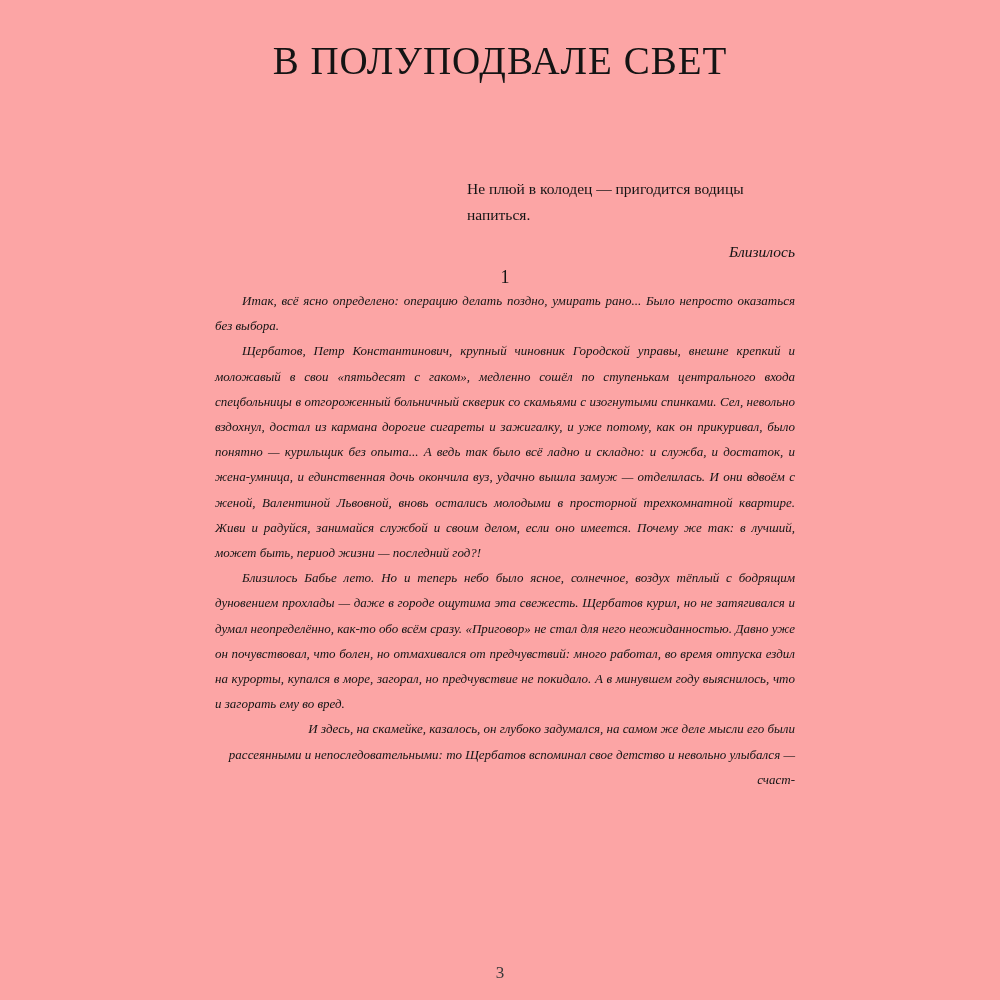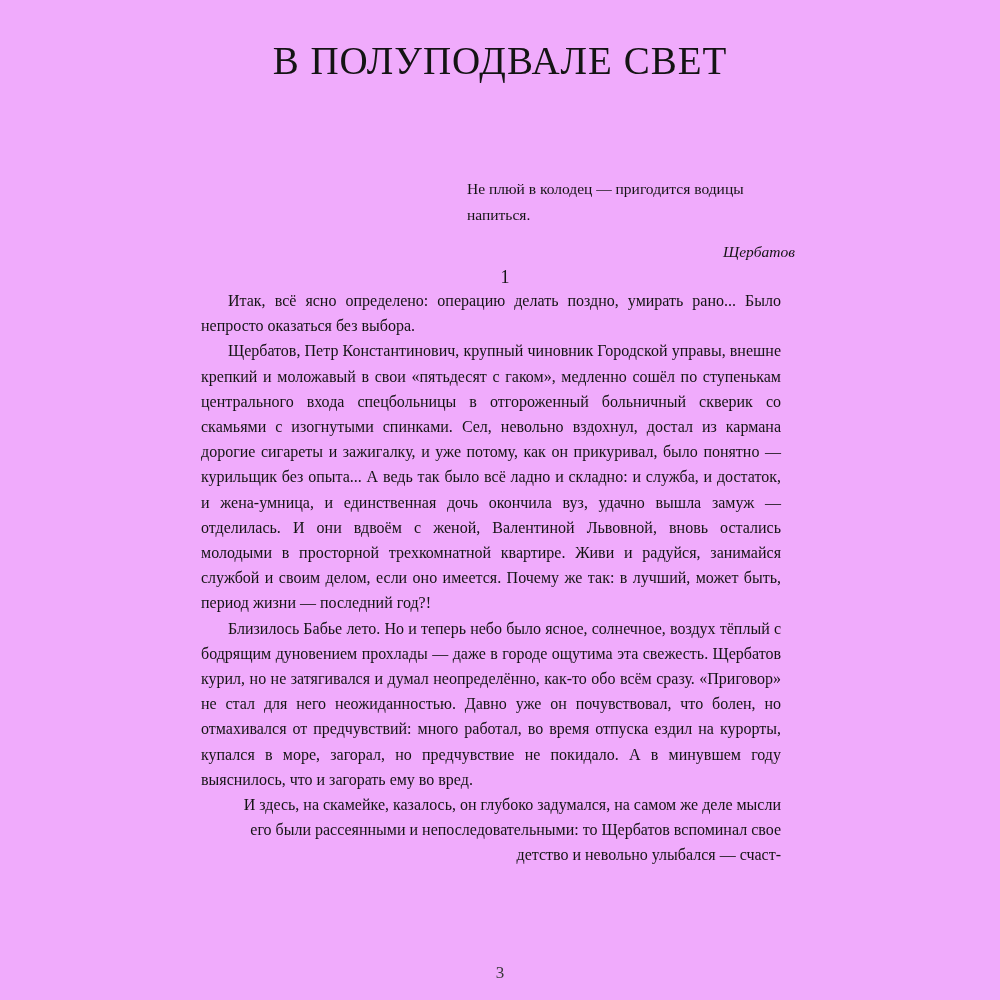--- a/index.html
+++ b/index.html
@@ -14,21 +14,21 @@
     overflow: hidden;
     font-family: "Liberation Serif", "DejaVu Serif", serif;
     color: #141414;
     -webkit-font-smoothing: antialiased;
   }
 
   .page {
     position: relative;
     width: 1000px;
     height: 1000px;
-    background: #f0abfc;
+    background: #fca5a5;
   }
 
   
   .chapter-title {
     position: absolute;
     left: 0;
     top: 12px;
     width: 1000px;
     text-align: center;
     font-size: 39px;
@@ -68,28 +68,29 @@
     top: 265px;
     width: 580px;
     text-align: center;
     font-size: 18px;
     line-height: 24px;
   }
 
   
   .body-copy {
     position: absolute;
-    left: 201px;
+    left: 215px;
     top: 288px;
     width: 580px;
-    font-size: 16px;
+    font-size: 13px;
     line-height: 25.2px;
     text-align: justify;
     text-justify: inter-word;
     hyphens: manual;
+    font-style: italic;
   }
   .body-copy p {
     margin: 0;
     text-indent: 27px;
     text-align: justify;
   }
   .body-copy p:last-child {
     text-align: right;
   }
 
@@ -107,21 +108,21 @@
 </style>
 </head>
 <body>
 
 <div class="page">
 
   <h1 class="chapter-title">В ПОЛУПОДВАЛЕ СВЕТ</h1>
 
   <div class="epigraph">
     <span class="epigraph-text">Не плюй в колодец — пригодится водицы напиться.</span>
-    <span class="epigraph-source">Щербатов</span>
+    <span class="epigraph-source">Близилось</span>
   </div>
 
   <div class="section-number">1</div>
 
   <div class="body-copy">
     <p>Итак, всё ясно определено: операцию делать поздно, умирать рано... Было непросто оказаться без выбора.</p>
     <p>Щербатов, Петр Константинович, крупный чиновник Городской управы, внешне крепкий и моложавый в свои «пятьдесят с гаком», медленно сошёл по ступенькам центрального входа спецбольницы в отгороженный больничный скверик со скамьями с изогнутыми спинками. Сел, невольно вздохнул, достал из кармана дорогие сигареты и зажигалку, и уже потому, как он прикуривал, было понятно — курильщик без опыта... А ведь так было всё ладно и складно: и служба, и достаток, и жена-умница, и единственная дочь окончила вуз, удачно вышла замуж — отделилась. И они вдвоём с женой, Валентиной Львовной, вновь остались молодыми в просторной трехкомнатной квартире. Живи и радуйся, занимайся службой и своим делом, если оно имеется. Почему же так: в лучший, может быть, период жизни — последний год?!</p>
     <p>Близилось Бабье лето. Но и теперь небо было ясное, солнечное, воздух тёплый с бодрящим дуновением прохлады — даже в городе ощутима эта свежесть. Щербатов курил, но не затягивался и думал неопределённо, как-то обо всём сразу. «Приговор» не стал для него неожиданностью. Давно уже он почувствовал, что болен, но отмахивался от предчувствий: много работал, во время отпуска ездил на курорты, купался в море, загорал, но предчувствие не покидало. А в минувшем году выяснилось, что и загорать ему во вред.</p>
     <p>И здесь, на скамейке, казалось, он глубоко задумался, на самом же деле мысли его были рассеянными и непоследовательными: то Щербатов вспоминал свое детство и невольно улыбался — счаст-</p>
   </div>

